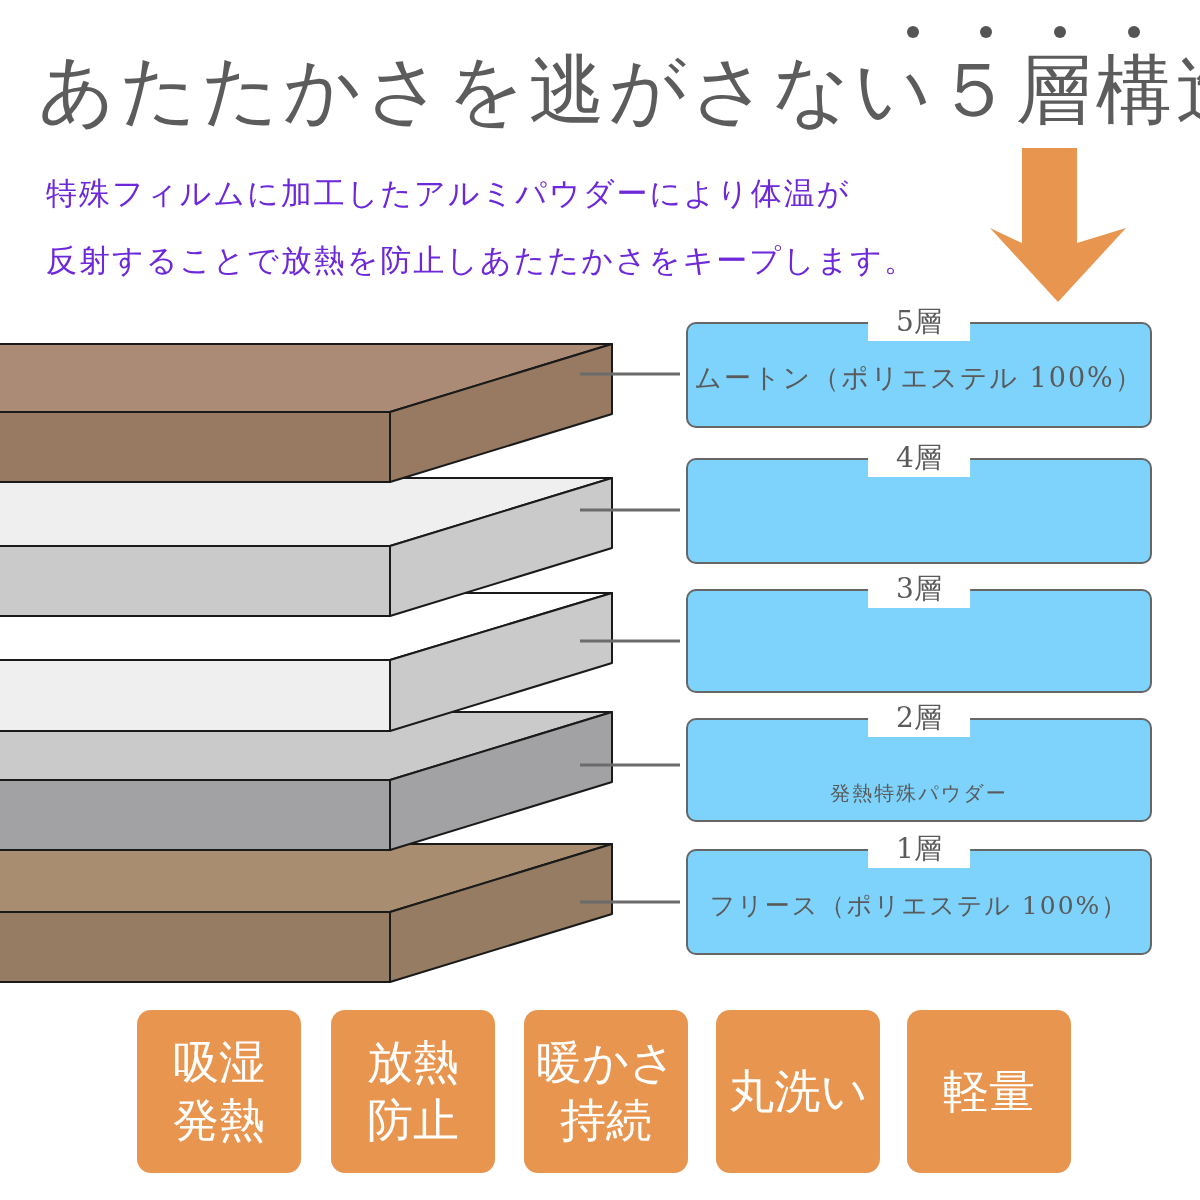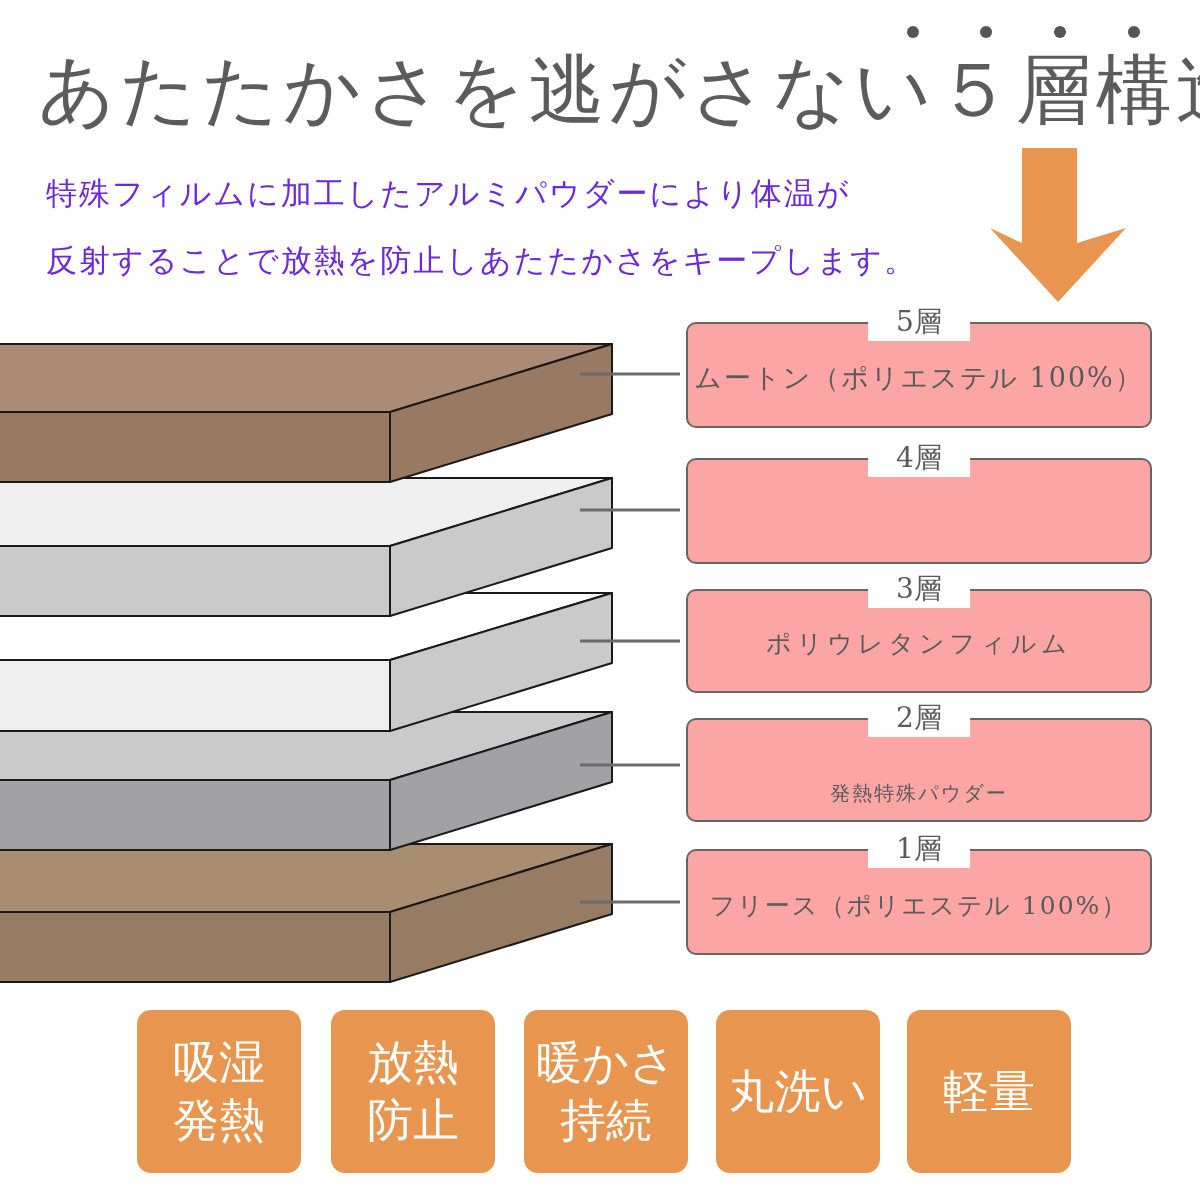--- a/index.html
+++ b/index.html
@@ -3,21 +3,21 @@
 <meta charset="utf-8">
 <style>
   html,body{margin:0;padding:0;background:#fff;}
   body{width:1200px;height:1200px;position:relative;overflow:hidden;font-family:"DejaVu Serif","Liberation Serif",serif;color:#5f5f5f;}
   .title{position:absolute;left:38px;top:52px;font-size:76px;letter-spacing:4px;color:#5c5c5c;white-space:nowrap;line-height:1;}
   .dots{position:absolute;top:26px;left:0;}
   .dot{position:absolute;width:12px;height:12px;border-radius:50%;background:#555;}
   .sub{position:absolute;left:46px;font-size:31px;color:#6d28d9;white-space:nowrap;letter-spacing:2px;line-height:1;}
   .arrow{position:absolute;left:0;top:0;}
   .diagram{position:absolute;left:0;top:0;}
-  .box{position:absolute;left:686px;width:466px;border:2.5px solid #666;border-radius:10px;box-sizing:border-box;background:#fca5a5;}
+  .box{position:absolute;left:686px;width:466px;border:2.5px solid #666;border-radius:10px;box-sizing:border-box;background:#7dd3fc;}
   .box-title{position:absolute;top:-22px;left:50%;transform:translateX(-50%);background:#fff;padding:0 28px;font-size:28px;color:#5a5a5a;white-space:nowrap;line-height:1.4;}
   .box-body{position:absolute;left:0;right:0;text-align:center;color:#5a5a5a;white-space:nowrap;letter-spacing:2px;}
   .tag{position:absolute;top:1010px;width:164px;height:163px;background:#e8954f;border-radius:14px;color:#fff;display:flex;align-items:center;justify-content:center;text-align:center;font-size:46px;line-height:1.25;}
 </style>
 </head>
 <body>
 
 <div class="title">あたたかさを逃がさない５層構造</div>
 <div class="dots">
   <div class="dot" style="left:907px;"></div>
@@ -78,21 +78,20 @@
 
 <div class="box" style="top:322px;height:106px;">
   <div class="box-title">5層</div>
   <div class="box-body" style="top:36px;font-size:27px;">ムートン（ポリエステル 100%）</div>
 </div>
 <div class="box" style="top:458px;height:106px;">
   <div class="box-title">4層</div>
 </div>
 <div class="box" style="top:589px;height:104px;">
   <div class="box-title">3層</div>
-  <div class="box-body" style="top:36px;font-size:25px;letter-spacing:5px;">ポリウレタンフィルム</div>
 </div>
 <div class="box" style="top:718px;height:104px;">
   <div class="box-title">2層</div>
   <div class="box-body" style="top:60px;font-size:20px;">発熱特殊パウダー</div>
 </div>
 <div class="box" style="top:849px;height:106px;">
   <div class="box-title">1層</div>
   <div class="box-body" style="top:38px;font-size:25px;">フリース（ポリエステル 100%）</div>
 </div>
 

